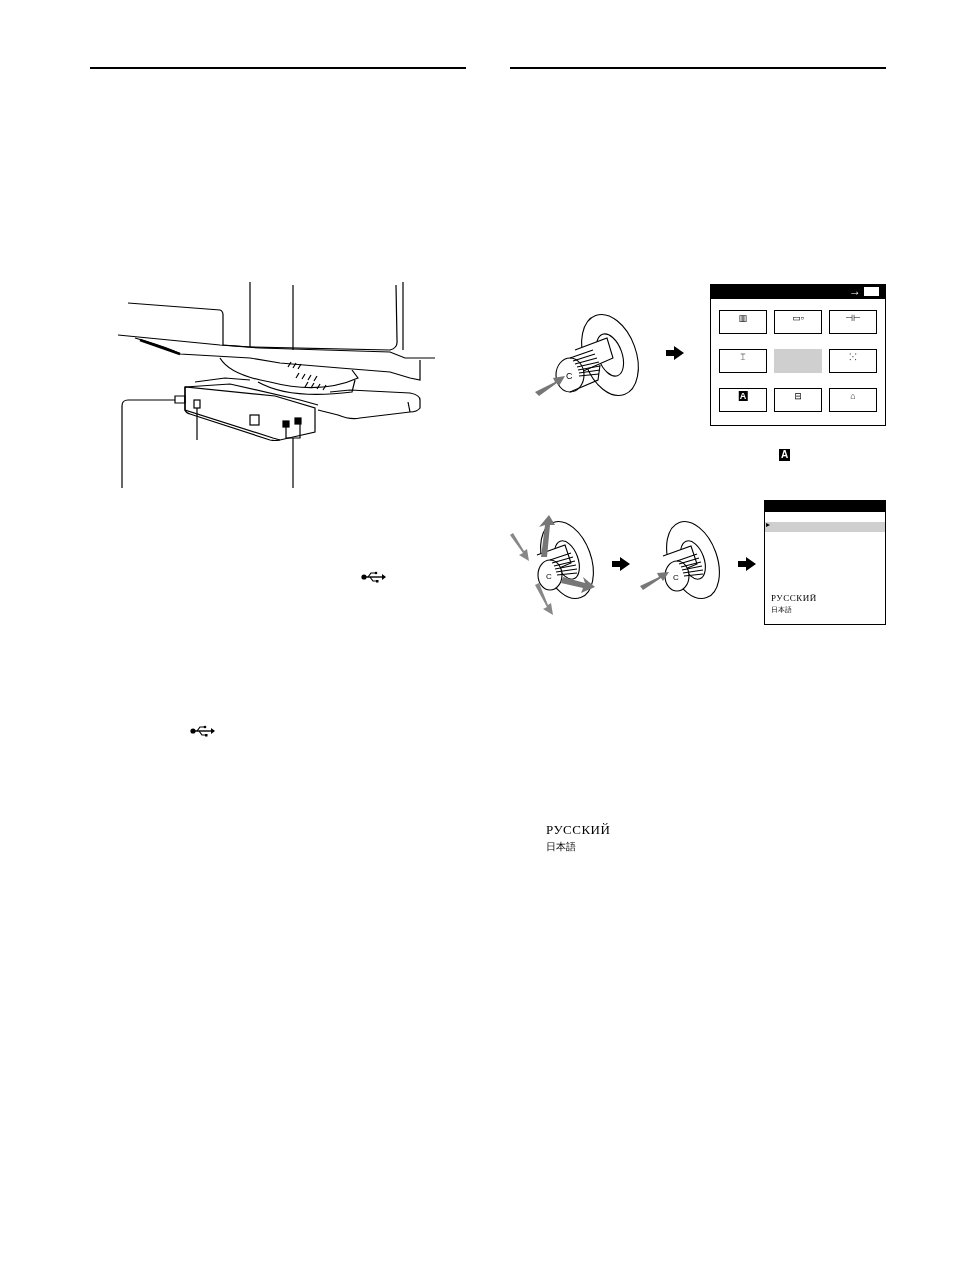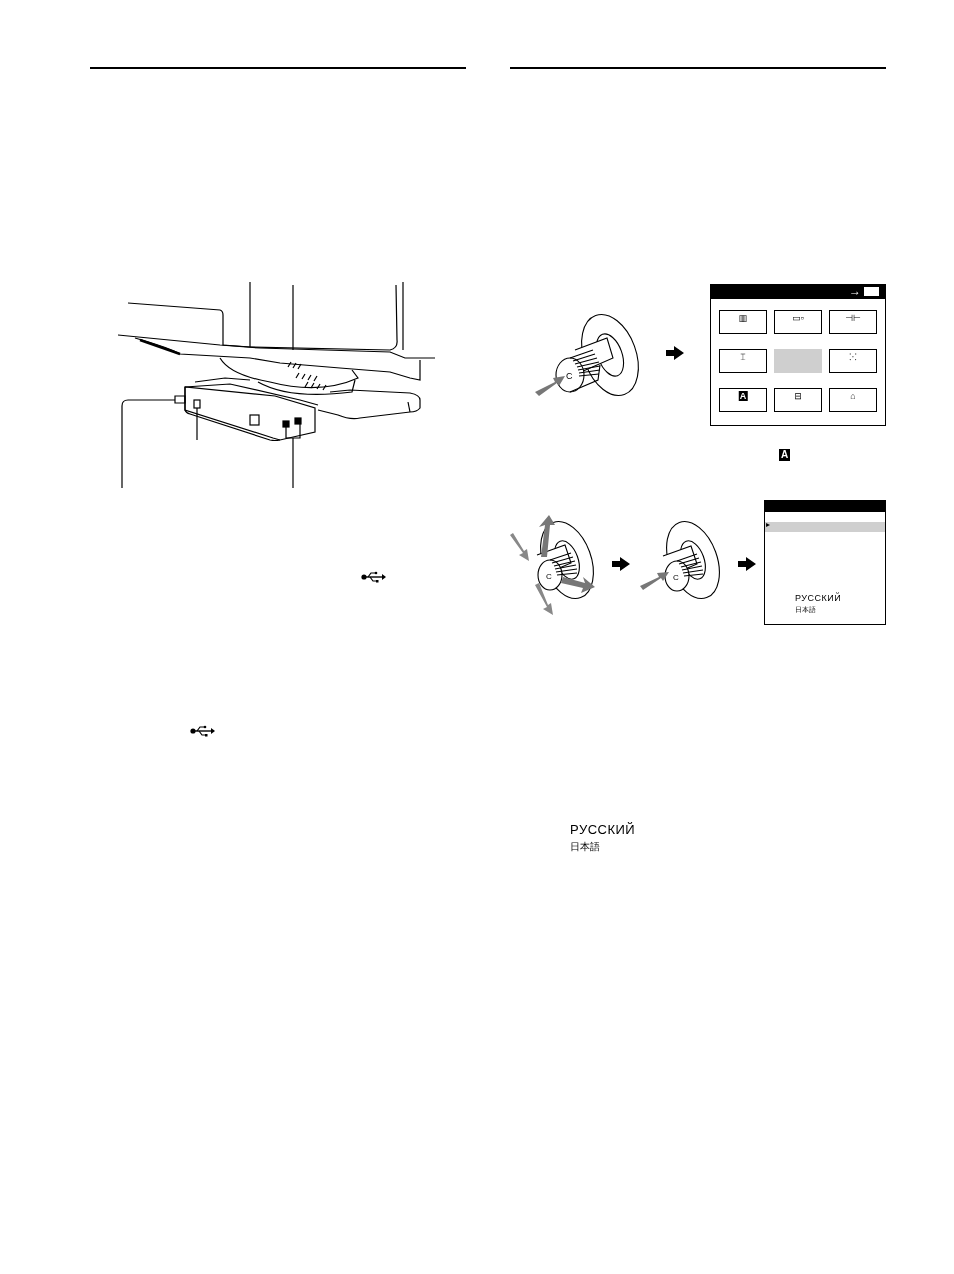--- a/index.html
+++ b/index.html
@@ -5,21 +5,21 @@
   html, body { margin:0; padding:0; background:#ffffff; }
   body { width:954px; height:1274px; position:relative; overflow:hidden; font-family:"Liberation Sans", sans-serif; color:#000; }
   .rule { position:absolute; height:2px; background:#000; }
   .abs { position:absolute; }
   .fig { position:absolute; }
   .osd { position:absolute; border:1.5px solid #000; background:#fff; box-sizing:border-box; }
   .osd-bar { position:absolute; left:0; top:0; right:0; background:#000; }
   .tile { position:absolute; width:48px; height:24px; border:1.3px solid #000; box-sizing:border-box; background:#fff; }
   .tile.sel { background:#cfcfcf; border-color:#cfcfcf; }
   .tile .ico { position:absolute; left:50%; top:2px; transform:translateX(-50%); font-size:9px; line-height:10px; }
-  .lang-text { font-family:Liberation Sans, sans-serif;margin-left:24px; }
+  .lang-text { font-family:Liberation Serif, serif; }
 </style>
 </head>
 <body>
 
 <div class="rule" style="left:90px; top:67px; width:376px;"></div>
 <div class="rule" style="left:510px; top:67px; width:376px;"></div>
 
 <div class="fig" style="left:90px; top:270px; width:360px; height:220px;">
   <svg width="360" height="220" viewBox="0 0 360 220" fill="none" stroke="#000" stroke-width="1.2">
 

